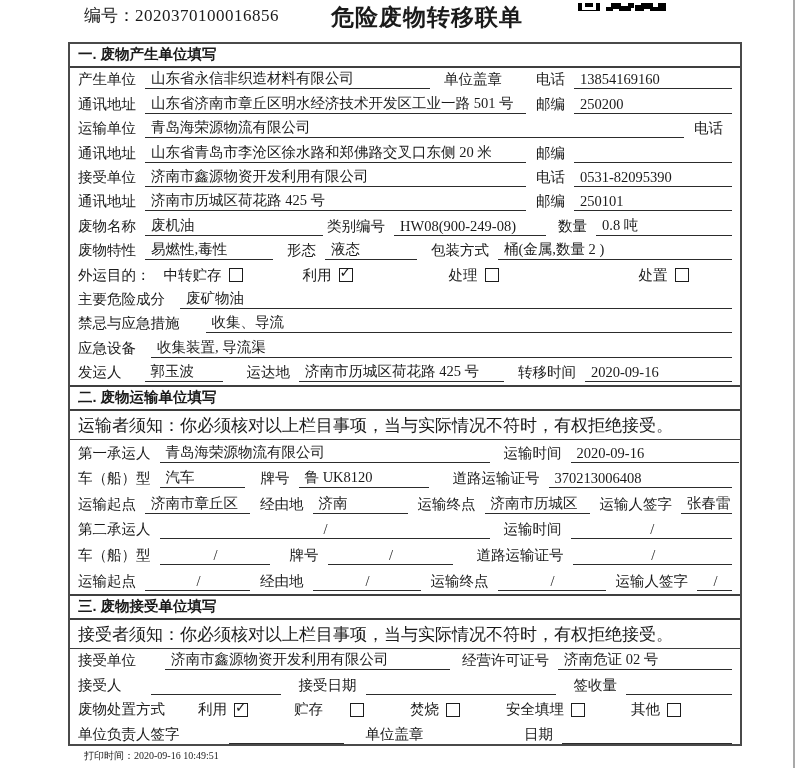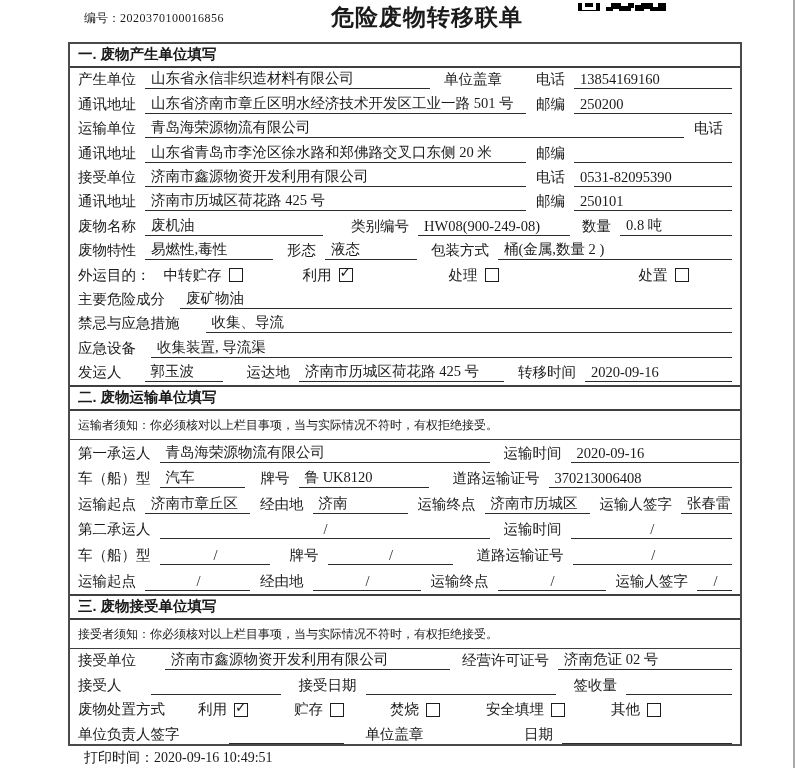--- a/index.html
+++ b/index.html
@@ -1,55 +1,55 @@
 <!DOCTYPE html>
 <html><head>
 <meta charset="utf-8">
 <style>
   html,body{margin:0;padding:0;background:#fff;}
   body{width:796px;height:768px;position:relative;overflow:hidden;
        font-family:"Liberation Serif","DejaVu Serif",serif;color:#1a1a1a;}
 
   
-  .serial{position:absolute;left:84px;top:10px;font-size:12px;white-space:nowrap;}
+  .serial{position:absolute;left:84px;top:4px;font-size:17px;white-space:nowrap;}
   .serial .num{letter-spacing:.5px;}
   .doc-title{position:absolute;left:331px;top:2px;font-size:23px;font-weight:bold;
              font-family:"Liberation Sans","DejaVu Sans",sans-serif;letter-spacing:1px;white-space:nowrap;}
   .qr{position:absolute;left:578px;top:0;width:90px;height:11px;overflow:hidden;}
 
   
   .win-edge{position:absolute;top:0;bottom:0;right:1px;width:2px;background:#a9a9a9;}
 
   
   .form{position:absolute;left:68px;top:42px;width:674px;height:704px;
         border:2px solid #4a4a4a;box-sizing:border-box;background:#fff;}
   .sec + .sec{border-top:2px solid #3f3f3f;}
   .sec-header{font-family:"Liberation Sans","DejaVu Sans",sans-serif;font-weight:bold;
               font-size:14.5px;padding:2px 8px 3px 8px;border-bottom:2px solid #3f3f3f;
               height:17px;line-height:17px;}
-  .notice{font-size:12px;padding:5px 0 4px 8px;border-bottom:1.5px solid #3f3f3f;
+  .notice{font-size:17px;padding:5px 0 4px 8px;border-bottom:1.5px solid #3f3f3f;
           height:19px;line-height:19px;white-space:nowrap;}
 
   .row{display:flex;align-items:flex-end;padding:0 8px 3px 8px;box-sizing:border-box;white-space:nowrap;}
   .s1 .row{height:24.4px;}
   .s2 .row{height:25.6px;}
   .s3 .row{height:24.6px;}
   .lbl{font-size:14.5px;margin-right:9px;flex:0 0 auto;}
   .val{font-size:14.5px;border-bottom:1px solid #2c2c2c;padding:0 4px 0 6px;
        box-sizing:border-box;min-height:18px;overflow:hidden;flex:0 0 auto;}
   .val.ctr{text-align:center;}
   .sp{flex:1 1 10px;}
   .chk{display:inline-flex;align-items:center;flex:0 0 auto;font-size:14.5px;}
   .chk-lbl{margin-right:7px;}
   .box{display:inline-block;width:12px;height:12px;border:1.5px solid #1d1d1d;
        position:relative;box-sizing:content-box;background:#fff;}
   .tick{position:absolute;left:0px;top:-4px;font-size:14px;font-weight:bold;
         font-family:"DejaVu Sans",sans-serif;line-height:1;}
 
-  .print-time{position:absolute;left:84px;top:749px;font-size:14px;white-space:nowrap;}
+  .print-time{position:absolute;left:84px;top:749px;font-size:10px;white-space:nowrap;}
 </style>
 </head>
 <body>
 
 <div class="serial">
   <span>编号：</span><span class="num">2020370100016856</span>
 </div>
 <div class="doc-title">危险废物转移联单</div>
 
 <div class="qr">
@@ -105,21 +105,21 @@
         </div>
         <div class="row">
           <span class="lbl">通讯地址</span>
           <span class="val" style="flex: 1 1 40px;">济南市历城区荷花路 425 号</span>
           <span class="lbl" style="margin-left: 10px;">邮编</span>
           <span class="val" style="width: 158px;">250101</span>
         </div>
         <div class="row">
           <span class="lbl">废物名称</span>
           <span class="val" style="width: 178px;">废机油</span>
-          <span class="lbl" style="margin-left: 28px; font-family: Liberation Mono, monospace;">类别编号</span>
+          <span class="lbl" style="margin-left: 4px; font-family: Liberation Mono, monospace;">类别编号</span>
           <span class="val" style="width: 152px;">HW08(900-249-08)</span>
           <span class="lbl" style="margin-left: 12px;">数量</span>
           <span class="val" style="flex: 1 1 40px;">0.8 吨</span>
         </div>
         <div class="row">
           <span class="lbl">废物特性</span>
           <span class="val" style="width: 128px;">易燃性,毒性</span>
           <span class="lbl" style="margin-left: 14px;">形态</span>
           <span class="val" style="width: 92px;">液态</span>
           <span class="lbl" style="margin-left: 14px;">包装方式</span>
@@ -242,21 +242,21 @@
           <span class="val" style="flex: 1 1 40px;"></span>
         </div>
         <div class="row">
           <span class="lbl">废物处置方式</span>
           <span class="chk" style="margin-left: 24px;">
             <span class="chk-lbl">利用</span>
             <span class="box">
               <span class="tick">✓</span>
             </span>
           </span>
-          <span class="chk" style="margin-left: 46px;">
+          <span class="chk" style="margin-left: 46px; gap: 20px;">
             <span class="chk-lbl">贮存</span>
             <span class="box"></span>
           </span>
           <span class="chk" style="margin-left: 46px;">
             <span class="chk-lbl">焚烧</span>
             <span class="box"></span>
           </span>
           <span class="chk" style="margin-left: 46px;">
             <span class="chk-lbl">安全填埋</span>
             <span class="box"></span>

